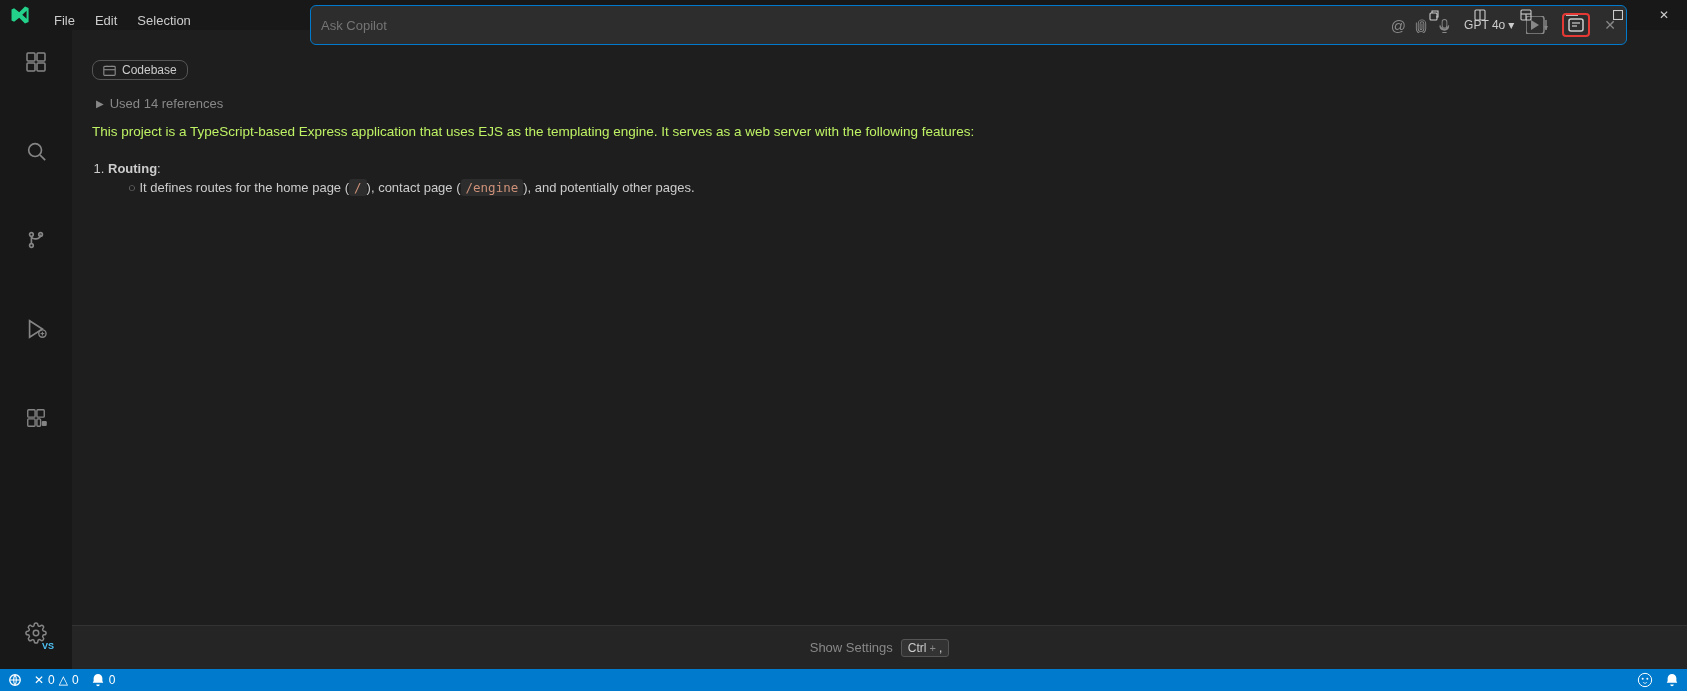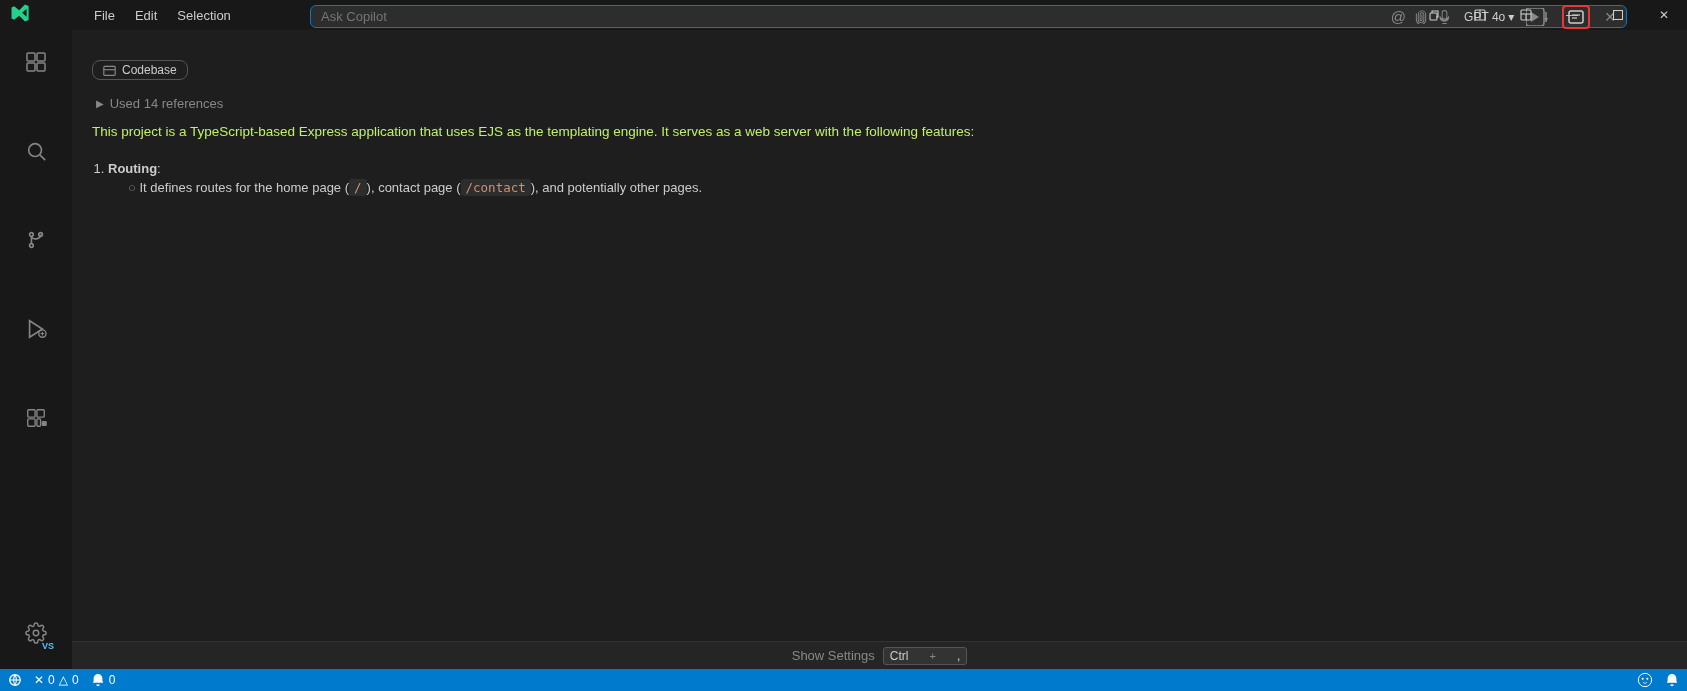--- a/index.html
+++ b/index.html
@@ -13,25 +13,24 @@
       overflow: hidden;
       display: flex;
       flex-direction: column;
     }
 
     
     .titlebar {
       height: 30px;
       background: #181818;
       display: flex;
-      align-items: center;
+      align-items: flex-end;
       padding: 0 10px;
       flex-shrink: 0;
       position: relative;
-      gap: 40px;
     }
     .titlebar-logo {
       color: #23d18b;
       font-size: 18px;
       margin-right: 16px;
     }
     .titlebar-menu {
       display: flex;
       gap: 4px;
     }
@@ -41,21 +40,21 @@
       font-size: 13px;
       cursor: pointer;
       border-radius: 4px;
     }
     
     .copilot-bar {
       position: absolute;
       left: 310px;
       right: 60px;
       top: 5px;
-      height: 23px;
+      height: 40px;
       background: #2d2d2d;
       border: 1.5px solid #007acc;
       border-radius: 6px;
       display: flex;
       align-items: center;
       padding: 0 10px;
     }
     .copilot-input {
       flex: 1;
       background: transparent;
@@ -284,37 +283,37 @@
       background: #2d2d2d;
       color: #ce9178;
       padding: 1px 5px;
       border-radius: 3px;
       font-family: 'Consolas', monospace;
       font-size: 12.5px;
     }
 
     
     .show-settings-bar {
-      height: 28px;
+      height: 44px;
       background: #252526;
       display: flex;
       align-items: center;
       justify-content: center;
       gap: 8px;
       border-top: 1px solid #333;
       flex-shrink: 0;
     }
     .show-settings-label {
       color: #888;
       font-size: 13px;
     }
     .show-settings-kbd {
       display: inline-flex;
       align-items: center;
-      gap: 21px;
+      gap: 3px;
       background: #333;
       border: 1px solid #555;
       border-radius: 3px;
       padding: 1px 6px;
       font-size: 12px;
       color: #cccccc;
     }
     .kbd-plus {
       color: #888;
       font-size: 11px;
@@ -508,21 +507,21 @@
         </div>
 
         <div class="response-text">This project is a TypeScript-based Express application that uses EJS as the templating engine. It serves as a web server with the following features:</div>
 
         <ol class="response-list">
           <li>
             <span class="list-num"></span>
             <strong>Routing</strong>:
             <ul class="sub-list">
               <li>
-                <span>It defines routes for the home page (</span><code class="inline">/</code><span>), contact page (</span><code class="inline">/contact</code><span>), and potentially other pages.</span>
+                <span>It defines routes for the home page (</span><code class="inline">/</code><span>), contact page (</span><code class="inline">/engine</code><span>), and potentially other pages.</span>
               </li>
             </ul>
           </li>
         </ol>
       </div>
 
     </div>
 
     <div class="show-settings-bar">
       <span class="show-settings-label">Show Settings</span>

